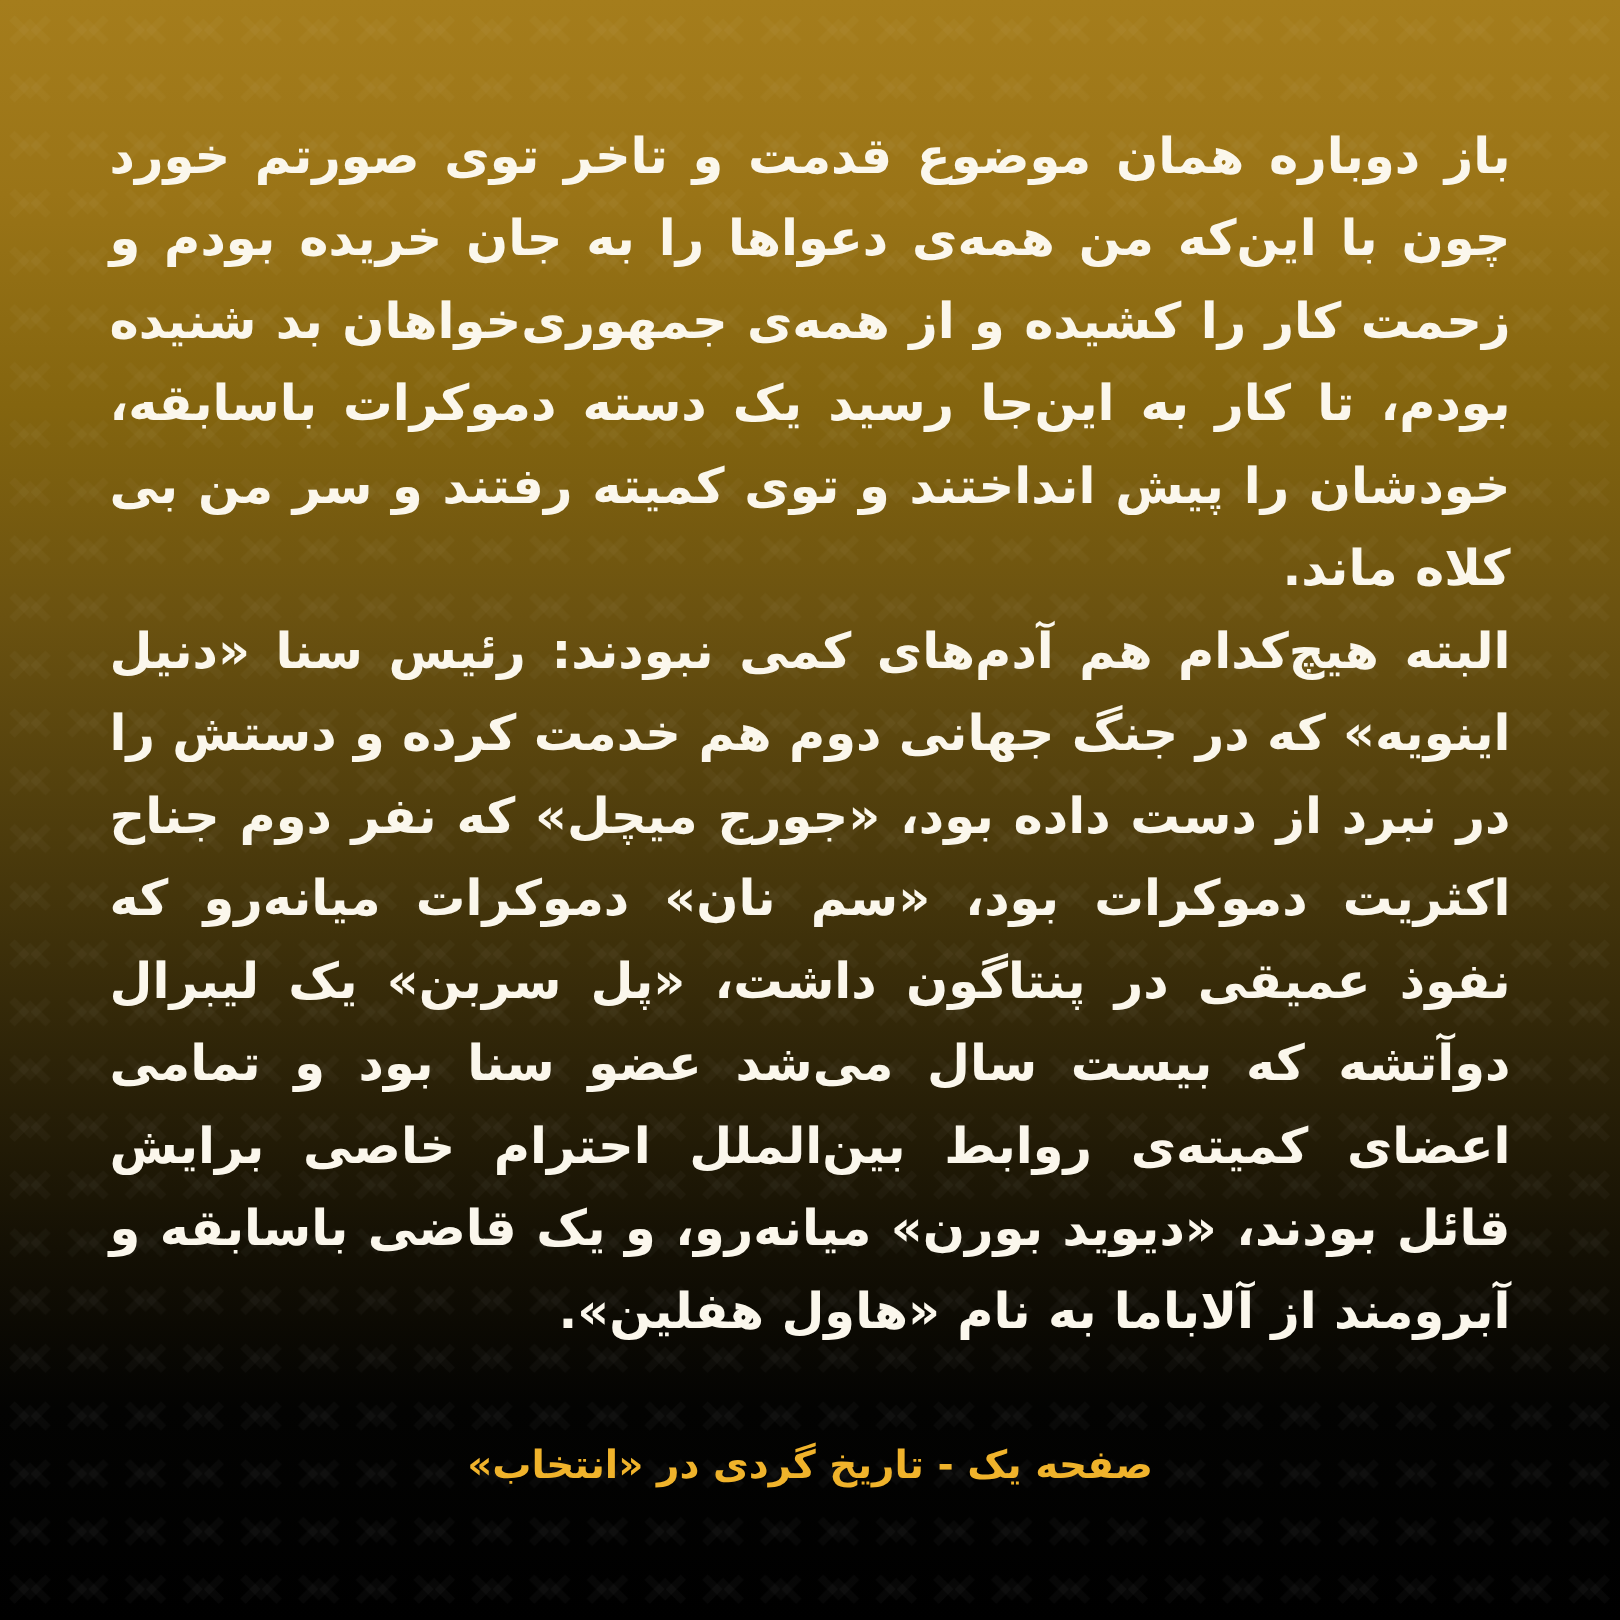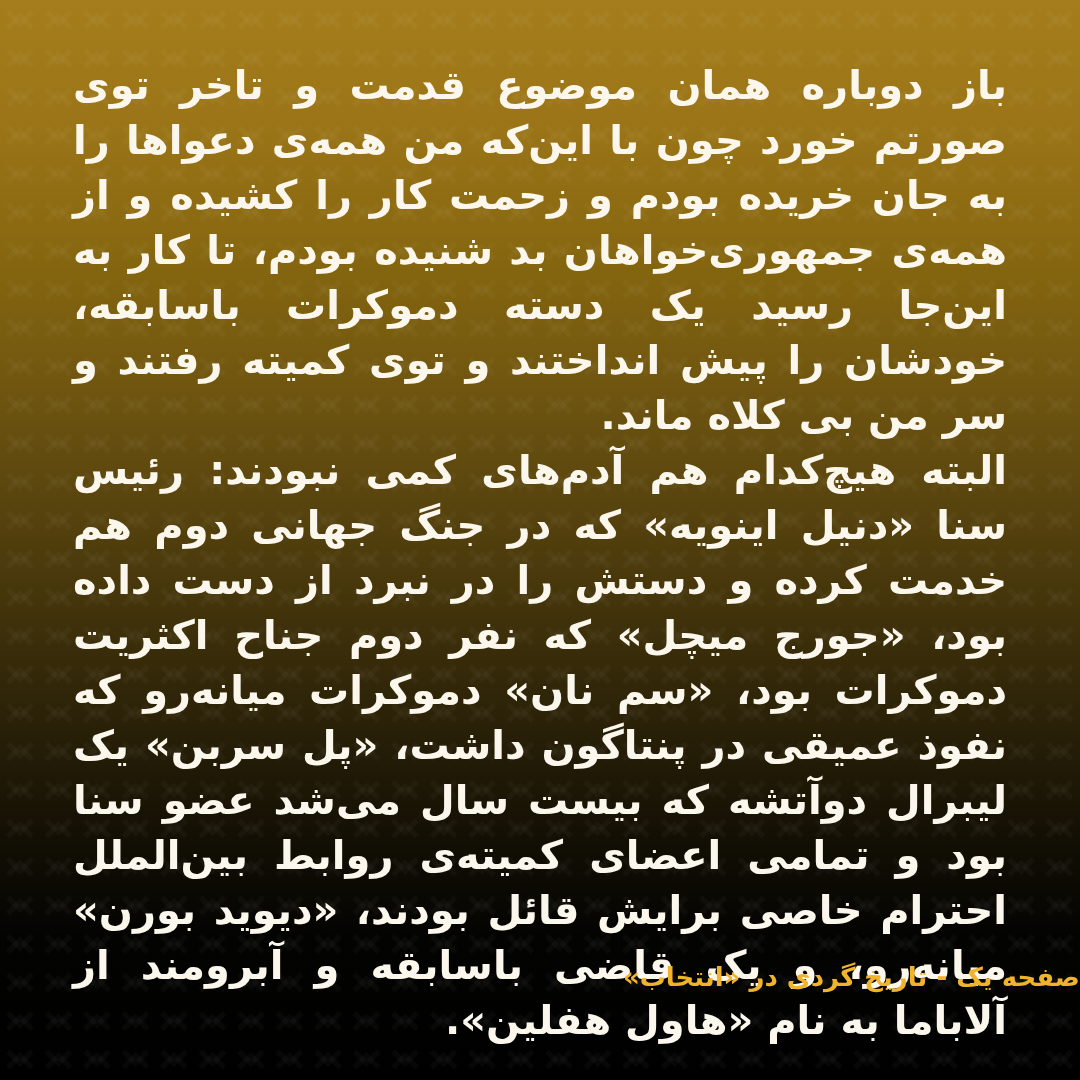--- a/index.html
+++ b/index.html
@@ -26,41 +26,41 @@
   }
   .watermark {
     position: absolute;
     inset: 0;
     width: 100%;
     height: 100%;
     pointer-events: none;
   }
   .article {
     position: absolute;
-    top: 58px;
+    top: 76px;
     right: 73px;
     left: 73px;
     direction: rtl;
     color: #fbf7ec;
-    font-size: 40px;
+    font-size: 33px;
     font-weight: 700;
     line-height: 55px;
     text-align: justify;
     text-align-last: right;
   }
   .article p {
     margin: 0;
   }
   .caption {
     position: absolute;
     left: 0;
     right: 0;
     bottom: 88px;
     direction: rtl;
-    text-align: right;
+    text-align: center;
     color: #f0b32b;
     font-size: 26px;
     font-weight: 700;
     letter-spacing: 0;
   }
 </style>
 </head>
 <body>
 
 <div class="canvas">

